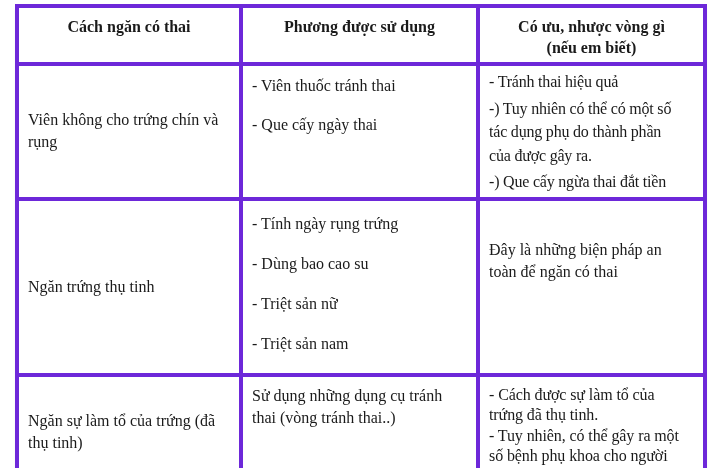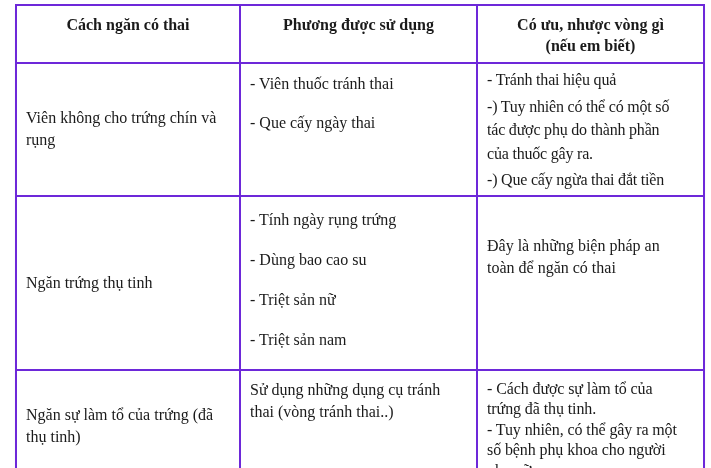--- a/index.html
+++ b/index.html
@@ -17,21 +17,21 @@
     top: 4px;
     width: 688px;
     border-collapse: collapse;
     table-layout: fixed;
     color: #1a1a1a;
     font-size: 16px;
     background: #ffffff;
     box-shadow: 0 4px 3px -2px rgba(0,0,0,0.35);
   }
   th, td {
-    border: 2px solid #6d28d9;
+    border: 4px solid #6d28d9;
     vertical-align: top;
     padding: 0;
     overflow: hidden;
   }
   tr.h  { height: 58px;  }
   tr.r1 { height: 123px; }
   tr.r2 { height: 160px; }
   tr.r3 { height: 111px; }
   th {
     font-weight: bold;
@@ -85,21 +85,21 @@
     </thead>
     <tbody>
       <tr class="r1">
         <td class="method">Viên không cho trứng chín và rụng</td>
         <td class="means means-r1">
           <p>- Viên thuốc tránh thai</p>
           <p>- Que cấy ngày thai</p>
         </td>
         <td class="notes notes-r1">
           <p>- Tránh thai hiệu quả</p>
-          <p>-) Tuy nhiên có thể có một số tác được phụ do thành phần của thuốc gây ra.</p>
+          <p>-) Tuy nhiên có thể có một số tác dụng phụ do thành phần của được gây ra.</p>
           <p>-) Que cấy ngừa thai đắt tiền</p>
         </td>
       </tr>
       <tr class="r2">
         <td class="method">Ngăn trứng thụ tinh</td>
         <td class="means means-r2">
           <p>- Tính ngày rụng trứng</p>
           <p>- Dùng bao cao su</p>
           <p>- Triệt sản nữ</p>
           <p>- Triệt sản nam</p>

